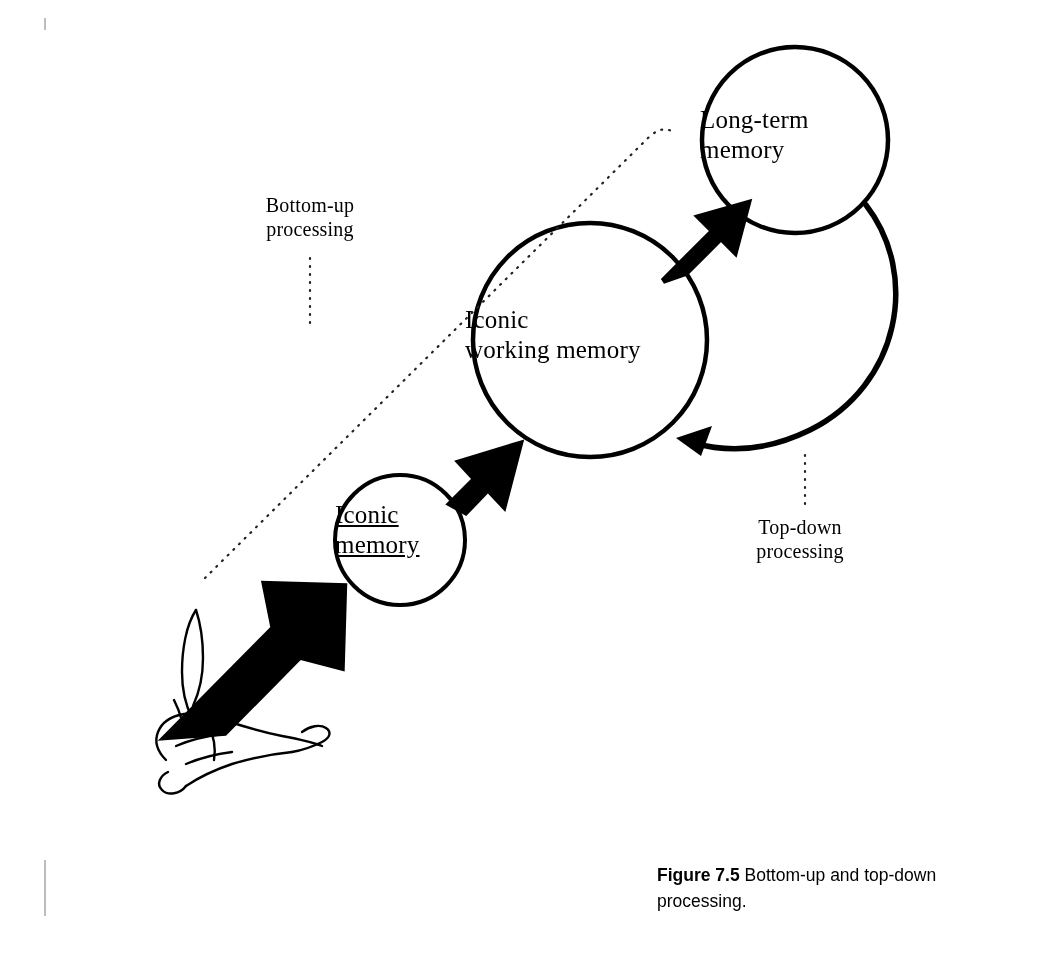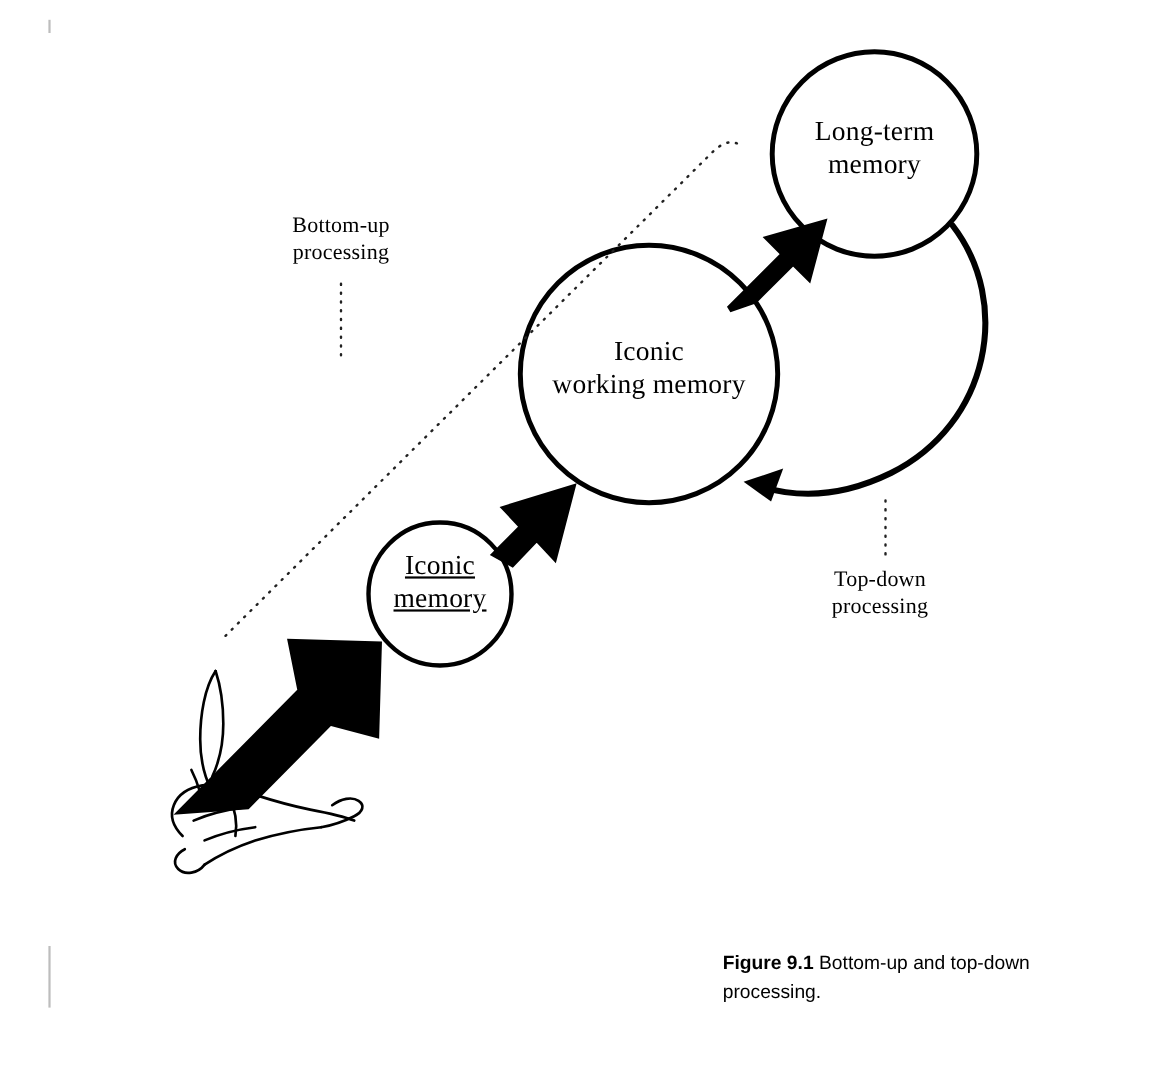--- a/index.html
+++ b/index.html
@@ -24,21 +24,20 @@
   }
   svg.diagram-canvas {
     position: absolute;
     left: 0;
     top: 0;
     width: 1054px;
     height: 970px;
   }
   .node-label {
     position: absolute;
-    text-align: center;
     font-family: "Liberation Serif", serif;
     font-size: 25px;
     line-height: 1.18;
     color: #000;
     letter-spacing: 0.2px;
     pointer-events: none;
   }
   .flow-label {
     position: absolute;
     text-align: center;
@@ -162,18 +161,18 @@
     <div>Bottom-up</div>
     <div>processing</div>
   </div>
 
   <div class="flow-label" id="label-topdown">
     <div>Top-down</div>
     <div>processing</div>
   </div>
 
   <div id="figure-caption">
-    <span class="cap-number">Figure 9.1</span><span> Bottom-up and top-down processing.</span>
+    <span class="cap-number">Figure 7.5</span><span> Bottom-up and top-down processing.</span>
   </div>
 
   <div class="tick-mark" style="left:44px; top:18px; width:2px; height:12px;"></div>
   <div class="tick-mark" style="left:44px; top:860px; width:2px; height:56px;"></div>
 </div>
 
 </body></html>

